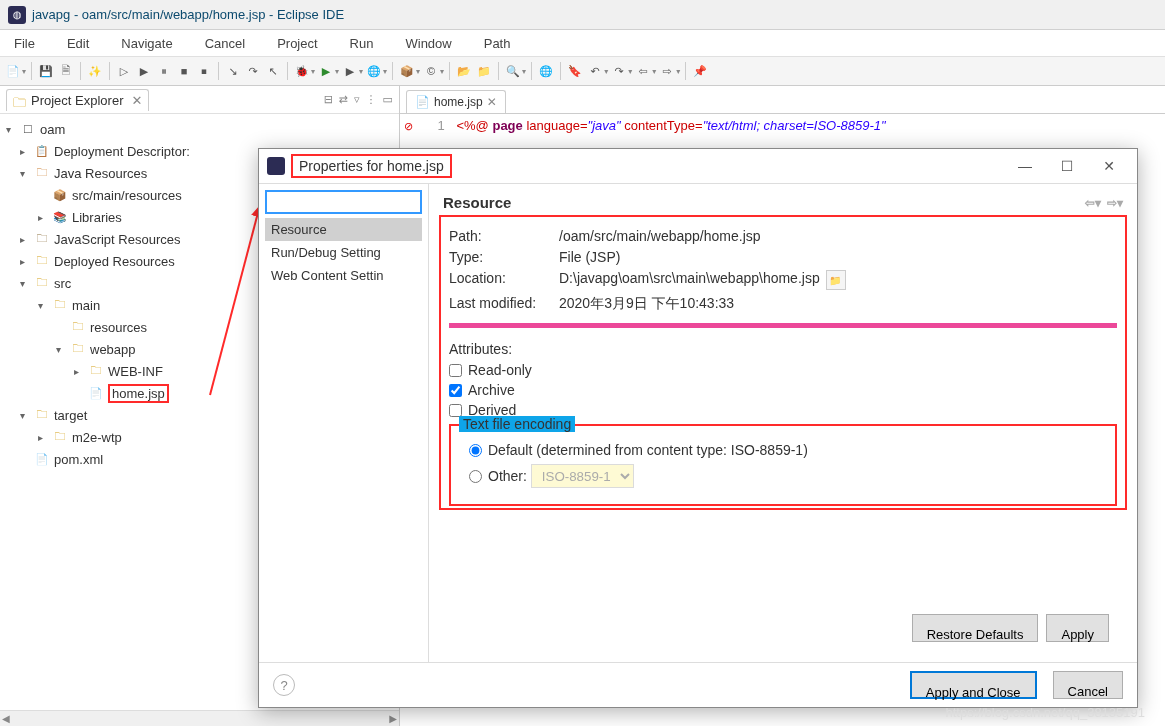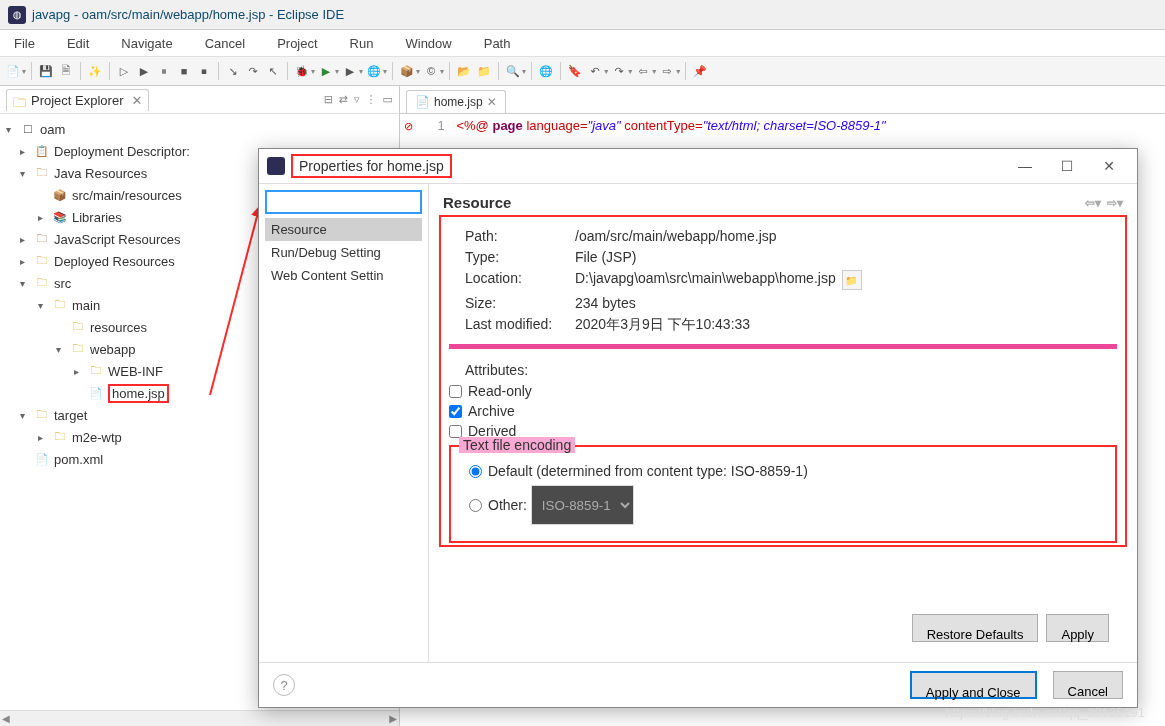--- a/index.html
+++ b/index.html
@@ -56,31 +56,31 @@
 .dlg-ctrl > div { width: 40px; height: 28px; display: flex; align-items: center; justify-content: center; font-size: 14px; color: #555; }
 .dlg-body { flex: 1; display: flex; border-top: 1px solid #ddd; }
 .dlg-left { width: 170px; border-right: 1px solid #ddd; padding: 6px; }
 .dlg-filter { width: 100%; height: 24px; border: 2px solid #3399ff; padding: 0 4px; margin-bottom: 4px; }
 .dlg-nav-item { padding: 4px 6px; font-size: 13px; }
 .dlg-nav-item.sel { background: #d0d0d0; }
 .dlg-right { flex: 1; padding: 10px 14px; display: flex; flex-direction: column; }
 .dlg-heading { font-size: 15px; font-weight: 600; margin-bottom: 8px; display: flex; align-items: center; }
 .dlg-heading .navarrows { margin-left: auto; font-size: 12px; color: #aaa; display: flex; gap: 6px; }
 .prop-row { display: flex; margin: 5px 0; font-size: 14px; }
-.prop-label { width: 110px; color: #333; margin-left: 16px; }
+.prop-label { width: 110px; color: #333; }
 .prop-val { color: #333; }
 .loc-btn { width: 20px; height: 20px; border: 1px solid #ccc; background: #f5f5f5; margin-left: 6px; font-size: 10px; display: inline-flex; align-items: center; justify-content: center; }
 .attr-section { margin-top: 10px; border-top: 5px solid #ec4899; padding-top: 8px; }
 .chk-row { display: flex; align-items: center; margin: 4px 0; font-size: 14px; }
 .chk-row input { margin-right: 6px; }
 .fieldset-enc { border: 2px solid #ff2a2a; margin-top: 6px; padding: 10px; position: relative; }
-.fieldset-title { position: absolute; top: -10px; left: 8px; background: #f9a8d4; padding: 0 4px; font-size: 14px; }
+.fieldset-title { position: absolute; top: -10px; left: 8px; background: #0ea5e9; padding: 0 4px; font-size: 14px; }
 .radio-row { display: flex; align-items: center; margin: 6px 8px; font-size: 14px; }
 .radio-row input { margin-right: 6px; }
-.enc-select { height: 40px; border: 1px solid #ccc; padding: 0 6px; color: #888; background: #000000; }
+.enc-select { height: 24px; border: 1px solid #ccc; padding: 0 6px; color: #888; background: #fef9c3; }
 .dlg-btn-row { display: flex; justify-content: flex-end; gap: 8px; padding: 10px 14px; }
 .btn { height: 28px; padding: 12px 14px; border: 1px solid #adadad; background: #e1e1e1; font-size: 13px; }
 .btn.primary { border: 2px solid #0078d7; }
 .dlg-footer { display: flex; align-items: center; padding: 8px 14px; border-top: 1px solid #ddd; }
 .help-icon { width: 22px; height: 22px; border: 1px solid #bbb; border-radius: 50%; display: flex; align-items: center; justify-content: center; color: #888; font-size: 13px; }
 
 
 .red-arrow { position: absolute; pointer-events: none; }
 .anno-text { position: absolute; color: #ff2a2a; font-size: 16px; }
 .watermark { position: absolute; right: 20px; bottom: 6px; color: #ddd; font-size: 13px; z-index: 200; }
@@ -325,24 +325,20 @@
             <span class="prop-val">/oam/src/main/webapp/home.jsp</span>
           </div>
         <div class="prop-row">
             <span class="prop-label">Type:</span>
             <span class="prop-val">File  (JSP)</span>
           </div>
         <div class="prop-row">
             <span class="prop-label">Location:</span>
             <span class="prop-val">D:\javapg\oam\src\main\webapp\home.jsp</span>
             <span class="loc-btn">📁</span>
-          </div>
-        <div class="prop-row">
-            <span class="prop-label">Size:</span>
-            <span class="prop-val">234  bytes</span>
           </div>
         <div class="prop-row">
             <span class="prop-label">Last modified:</span>
             <span class="prop-val">2020年3月9日 下午10:43:33</span>
           </div>
 
         <div class="attr-section">
           <div class="prop-row">
               <span class="prop-label">Attributes:</span>
             </div>

